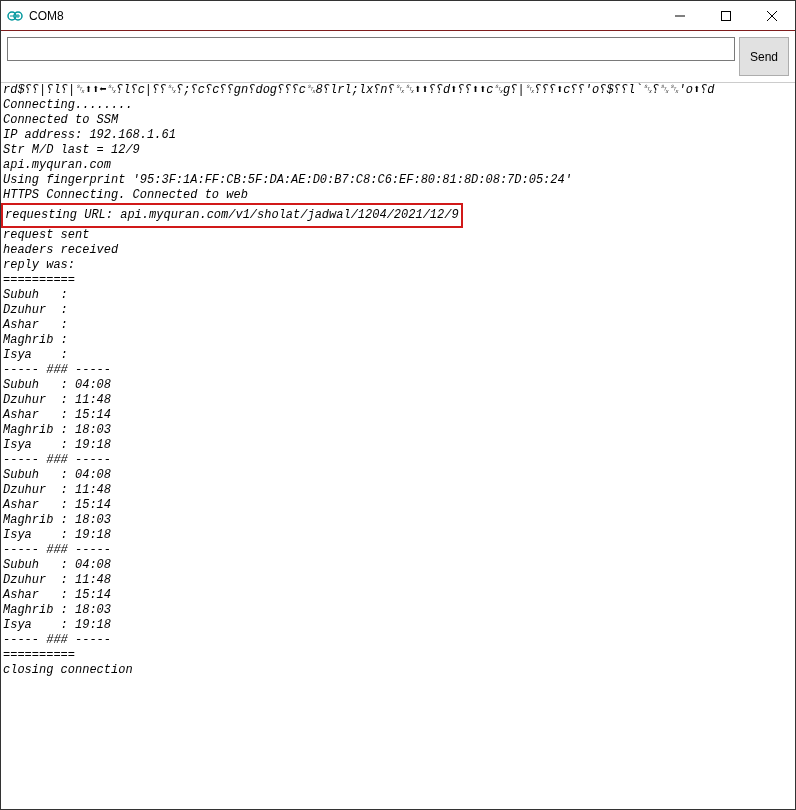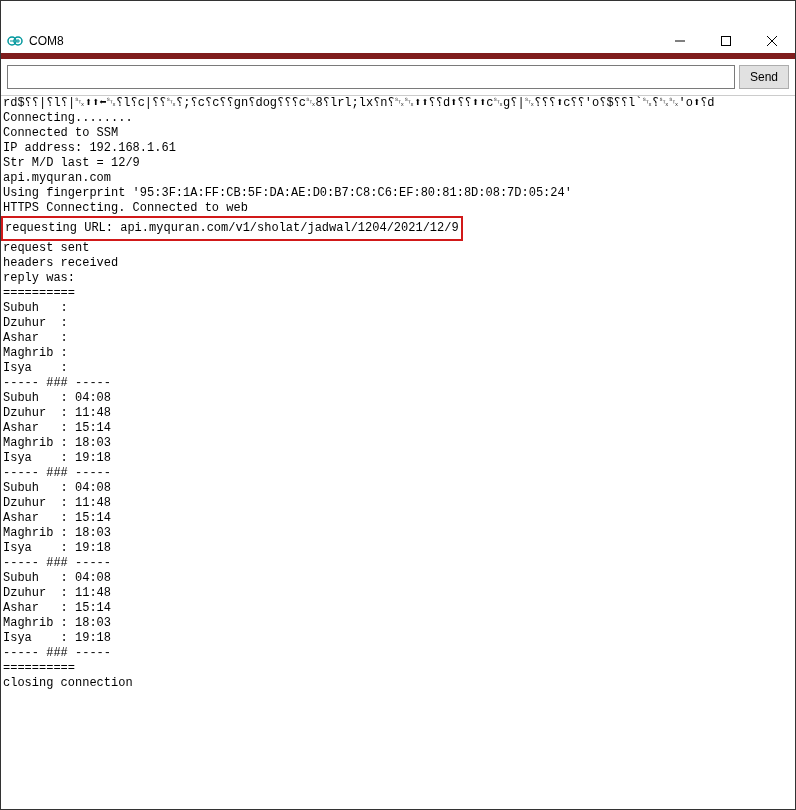--- a/index.html
+++ b/index.html
@@ -9,22 +9,21 @@
     width: 796px;
     height: 810px;
     overflow: hidden;
     border: 1px solid #333;
   }
   .titlebar {
     display: flex;
     align-items: center;
     height: 30px;
     background: #fff;
-    border-bottom: 6px solid #7f1d1d;
-    margin-top: 28px;
+    border-bottom: 1px solid #7f1d1d;
   }
   .app-icon {
     width: 16px; height: 16px;
     margin: 0 6px;
     display: flex; align-items: center; justify-content: center;
   }
   .app-icon svg { width: 16px; height: 16px; }
   .title { font-size: 12px; color: #000; flex: 0 0 auto; }
   .title-spacer { flex: 1; }
   .winbtn {
@@ -45,38 +44,38 @@
   .toolbar input {
     flex: 1;
     height: 24px;
     border: 1px solid #7a7a7a;
     padding: 2px 4px;
     font-size: 12px;
     background: #fff;
   }
   .toolbar button {
     width: 50px;
-    height: 24px;
+    height: 39px;
     font-size: 12px;
     border: 1px solid #adadad;
     background: #e1e1e1;
     cursor: default;
   }
 
   .console {
     font-family: Consolas, "Courier New", monospace;
     font-size: 12px;
     line-height: 15px;
     white-space: pre;
     padding: 0;
     color: #000;
     overflow: hidden;
     position: relative;
   }
-  .console-line { padding: 0 2px; }
+  .console-line { padding: 0 2px; font-style: italic; }
   .highlight-box {
     border: 2px solid #d11919;
     padding: 3px 2px;
     display: inline-block;
     margin-left: -2px;
   }
 </style>
 </head>
 <body>
 

